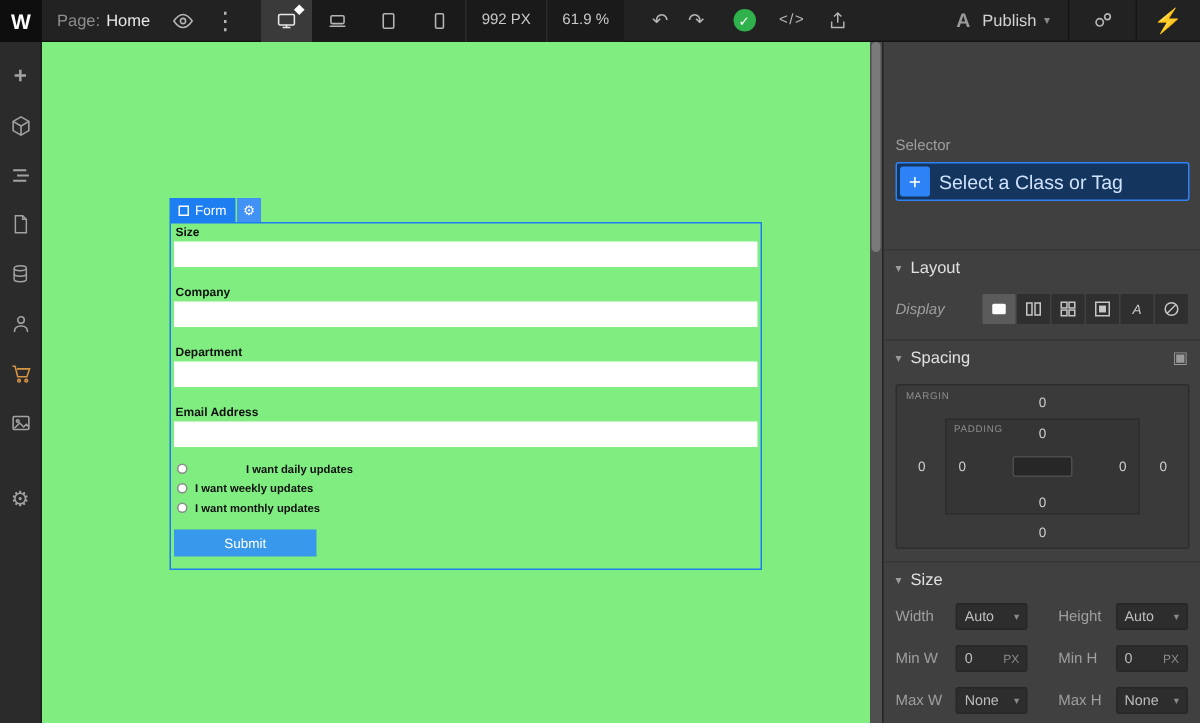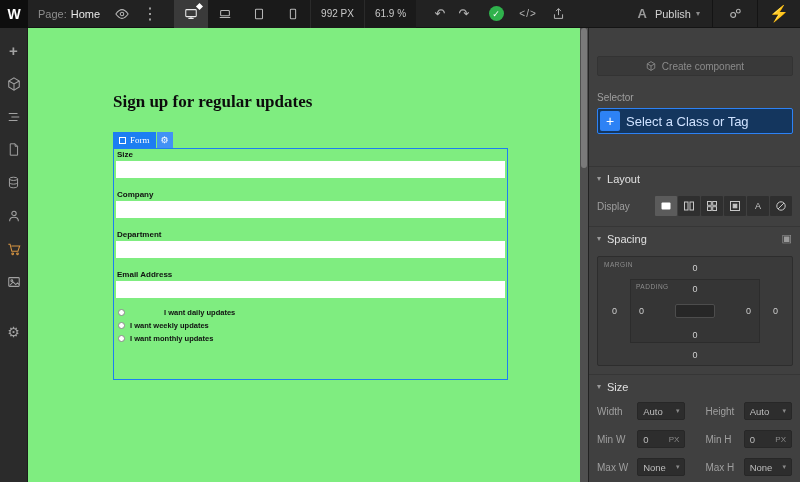--- a/index.html
+++ b/index.html
@@ -37,21 +37,21 @@
              display:flex; flex-direction:column; align-items:center; padding-top:6px; border-right:1px solid #1d1d1d; }
   .lb-btn { width:28px; height:33px; display:flex; align-items:center; justify-content:center; color:#a2a2a2; cursor:pointer; }
   .lb-plus { font-size:15px; font-weight:bold; }
   .lb-gear { margin-top:17px; font-size:14px; }
 
   
   .canvas { position:absolute; top:28px; left:28px; width:552px; height:454px; background:#7fed80; overflow:hidden; }
   .heading { position:absolute; left:85px; top:64px; font-family:"Liberation Serif", serif; font-weight:700;
              font-size:17px; color:#0c0c0c; }
   .formtag { position:absolute; left:85px; top:104px; height:16px; display:flex; cursor:pointer; }
-  .ft-main { background:#1d7ef2; color:#fff; font-size:9px; display:flex; align-items:center; gap:4px; padding:0 6px;font-family:Liberation Serif, serif; }
+  .ft-main { background:#1d7ef2; color:#fff; font-size:9px; display:flex; align-items:center; gap:4px; padding:0 6px; }
   .ft-check { width:7px; height:7px; border:1px solid #fff; }
   .ft-gear { width:16px; background:#4292f5; color:#fff; font-size:9px; display:flex; align-items:center;
              justify-content:center; margin-left:1px; cursor:pointer; }
   .formbox { position:absolute; left:85px; top:120px; width:395px; height:232px; border:1px solid #1d7ef2; }
   .f-label { position:absolute; left:3px; font-size:8px; font-weight:bold; color:#101010; }
   .f-input { position:absolute; left:2px; right:2px; height:17px; background:#fff; border:0; }
   .radio-row { position:absolute; left:4px; display:flex; align-items:center; gap:5px; }
   .radio-dot { width:7px; height:7px; border-radius:50%; background:#fff; border:1px solid #8a8a8a; }
   .radio-label { font-size:7.5px; color:#101010; font-weight:bold; }
   .submit { position:absolute; left:2px; top:204px; width:95px; height:18px; background:#3898ec; color:#fff;
@@ -73,21 +73,21 @@
   .sel-label { position:absolute; top:64px; left:8px; color:#9f9f9f; }
   .selfield { position:absolute; top:80px; left:8px; width:196px; height:26px; border:1px solid #2d82f5;
               background:#14365e; border-radius:2px; display:flex; align-items:center; cursor:text; }
   .plus-sq { width:20px; height:20px; background:#2d82f5; border-radius:2px; margin:0 6px 0 2px; color:#fff;
              font-size:14px; display:flex; align-items:center; justify-content:center; }
   .selfield-text { color:#cfe2ff; font-size:13px; }
   .sec-head { position:absolute; left:0; right:0; height:24px; display:flex; align-items:center; padding:0 8px;
               gap:6px; border-top:1px solid #363636; color:#e0e0e0; font-size:11px; cursor:pointer; }
   .sec-head .caret { font-size:8px; color:#9a9a9a; }
   .sec-icon { margin-left:auto; color:#9a9a9a; font-size:11px; cursor:pointer; }
-  .disp-row { position:absolute; top:168px; left:8px; right:8px; height:20px; display:flex; align-items:center; }
+  .disp-row { position:absolute; top:168px; left:8px; right:8px; height:20px; display:flex; align-items:center;font-style:italic; }
   .disp-label { color:#9f9f9f; }
   .disp-btns { display:flex; gap:1px; margin-left:auto; }
   .disp-btn { width:22px; height:20px; background:#2f2f2f; display:flex; align-items:center; justify-content:center;
               color:#c7c7c7; border-radius:1px; cursor:pointer; font-size:9px; }
   .disp-btn.active { background:#5b5b5b; color:#fff; }
 
   .spc { position:absolute; top:228px; left:8px; width:196px; height:110px; background:#3a3a3a;
          border:1px solid #2d2d2d; border-radius:2px; }
   .spc-tag { position:absolute; font-size:6.5px; letter-spacing:0.5px; color:#8d8d8d; }
   .num { position:absolute; font-size:9px; color:#cfcfcf; cursor:pointer; }
@@ -245,21 +245,20 @@
           <circle cx="5.5" cy="6.5" r="1"></circle>
           <path d="M3 12l4-4 3 3 2-2 2 2"></path>
       </svg>
     </div>
     <div class="lb-btn lb-gear">
       <span>⚙</span>
     </div>
   </div>
 
   <div class="canvas">
-    <div class="heading">Sign up for regular updates</div>
 
     <div class="formtag">
       <div class="ft-main">
         <span class="ft-check"></span>
         <span>Form</span>
       </div>
       <div class="ft-gear">
         <span>⚙</span>
       </div>
     </div>
@@ -280,37 +279,31 @@
       </div>
       <div class="radio-row" style="top:172px;">
         <span class="radio-dot"></span>
         <span class="radio-label">I want weekly updates</span>
       </div>
       <div class="radio-row" style="top:185px;">
         <span class="radio-dot"></span>
         <span class="radio-label">I want monthly updates</span>
       </div>
 
+      <div class="submit">Submit</div>
     </div>
   </div>
 
   <div class="scrollstrip">
     <div class="scrollthumb"></div>
   </div>
 
   <div class="panel">
 
 
-    <div class="createbtn">
-      <svg width="10" height="10" viewBox="0 0 16 16" fill="none" stroke="#8b8b8b" stroke-width="1.4">
-        <path d="M8 1l6 3.5v7L8 15l-6-3.5v-7z"></path>
-          <path d="M2 4.5L8 8l6-3.5M8 8v7"></path>
-      </svg>
-      <span>Create component</span>
-    </div>
 
     <div class="sel-label">Selector</div>
 
     <div class="selfield">
       <span class="plus-sq">+</span>
       <span class="selfield-text">Select a Class or Tag</span>
     </div>
 
     <div class="sec-head" style="top:138px;">
       <span class="caret">▾</span>

